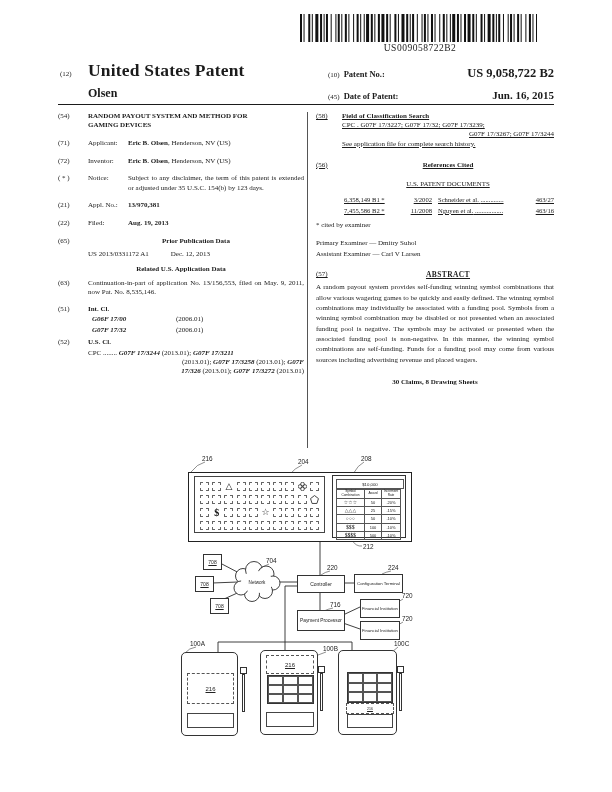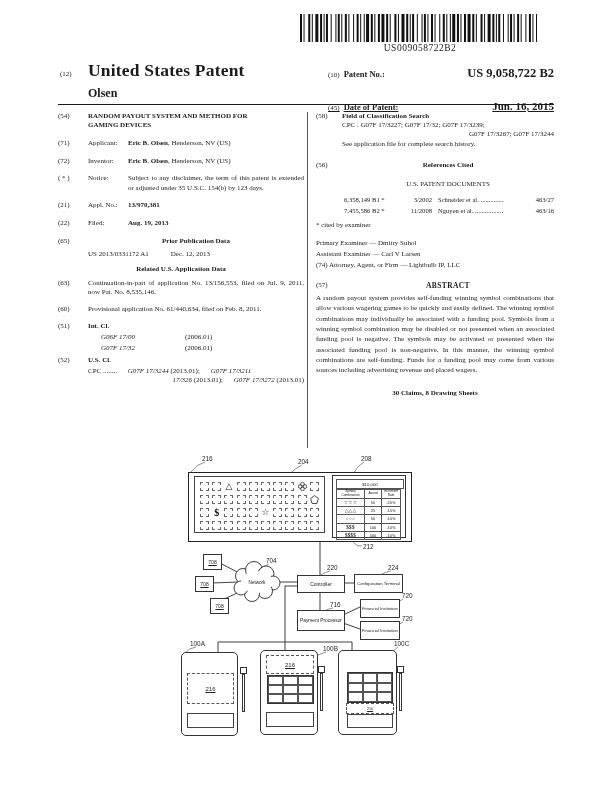--- a/index.html
+++ b/index.html
@@ -11,37 +11,37 @@
   
   #barcode{position:absolute;left:300px;top:14px;width:240px;height:28px;}
   #barcode-text{position:absolute;left:300px;top:43px;width:240px;text-align:center;font-size:9.5px;letter-spacing:.5px;}
   
   .hdr-code{font-size:7px;}
   #h-code12{position:absolute;left:60px;top:70px;}
   #h-title{position:absolute;left:88px;top:60px;font-size:17.5px;font-weight:bold;letter-spacing:.2px;}
   #h-name{position:absolute;left:88px;top:86px;font-size:12px;font-weight:bold;}
   .h-right{position:absolute;left:328px;width:226px;display:flex;align-items:baseline;font-weight:bold;}
   #h-row1{top:66px;}
-  #h-row2{top:100px;text-decoration:underline;}
+  #h-row2{top:89px;}
   .h-right .hdr-code{font-weight:normal;margin-right:4px;}
   .h-lbl{font-size:8.5px;}
   .h-val1{margin-left:auto;font-size:12.5px;}
   .h-val2{margin-left:auto;font-size:11px;}
   #rule{position:absolute;left:58px;top:104px;width:496px;height:1.4px;background:#1b1b1b;}
   #vdivider{position:absolute;left:307px;top:112px;width:0.8px;height:336px;background:#555;}
   
   #leftcol{position:absolute;left:58px;top:112px;width:246px;font-size:7px;line-height:9.2px;}
   #rightcol{position:absolute;left:316px;top:112px;width:238px;font-size:7px;line-height:9.2px;}
   .entry{display:flex;margin-bottom:8.5px;}
   .entry .code{width:30px;flex:none;}
   .rentry .code{width:26px;flex:none;}
-  .rentry{display:flex;margin-bottom:8px;}
+  .rentry{display:flex;margin-bottom:8px;text-decoration:underline;}
   .body{flex:1;min-width:0;}
   .b{font-weight:bold;}
-  .bi{font-weight:normal;font-style:italic;margin-left:9px;}
+  .bi{font-weight:bold;font-style:italic;}
   .i{}
   .jus{text-align:justify;}
   .ctr{text-align:center;}
   .lbl40{display:inline-block;width:40px;}
   .noticebody{display:flex;}
   .noticebody .nlbl{width:40px;flex:none;}
   .noticebody .ntxt{flex:1;text-align:justify;}
   .pubrow{display:flex;margin-top:4px;}
   .pubrow .pdate{margin-left:22px;}
   .intcl-row{padding-left:4px;margin-top:1.5px;}
@@ -230,44 +230,41 @@
       <div class="ctr b">Prior Publication Data</div>
       <div class="pubrow">
         <span>US 2013/0331172 A1</span>
         <span class="pdate">Dec. 12, 2013</span>
       </div>
     </div>
   </div>
   <div class="ctr b" style="margin-bottom:5px;">Related U.S. Application Data</div>
   <div class="entry" style="margin-bottom:7px;">
     <span class="code">(63)</span>
-    <div class="body jus">Continuation-in-part of application No. 13/156,553, filed on Jul. 9, 2011, now Pat. No. 8,535,146.</div>
-  </div>
-  <div class="entry">
-    <span class="code">(60)</span>
-    <div class="body jus">Provisional application No. 61/440,634, filed on Feb. 8, 2011.</div>
+    <div class="body jus">Continuation-in-part of application No. 13/156,553, filed on May. 9, 2011, now Pat. No. 8,535,146.</div>
   </div>
   <div class="entry" style="margin-bottom:3px;">
     <span class="code">(51)</span>
     <div class="body">
       <div class="b">Int. Cl.</div>
       <div class="intcl-row">
         <span class="cls bi">G06F 17/00</span><span>(2006.01)</span>
       </div>
       <div class="intcl-row">
         <span class="cls bi">G07F 17/32</span><span>(2006.01)</span>
       </div>
     </div>
   </div>
   <div class="entry">
     <span class="code">(52)</span>
     <div class="body">
       <div class="b">U.S. Cl.</div>
       <div class="uscl-lines">
         <div class="l1"><span>CPC ........ </span><span class="bi">G07F 17/3244</span><span> (2013.01); </span><span class="bi">G07F 17/3211</span></div>
+        <div class="lr"><span>(2013.01); </span><span class="bi">G07F 17/3258</span><span> (2013.01); </span><span class="bi">G07F</span></div>
         <div class="lr"><span class="bi">17/326</span><span> (2013.01); </span><span class="bi">G07F 17/3272</span><span> (2013.01)</span></div>
       </div>
     </div>
   </div>
 </div>
 
 <div id="rightcol">
   <div class="rentry" style="margin-bottom:12px;">
     <span class="code">(58)</span>
     <div class="body">
@@ -297,23 +294,20 @@
         </div>
       </div>
     </div>
   </div>
   <div style="margin-bottom:10px;font-size:6.9px;">* cited by examiner</div>
   <div class="exline">
     <span class="i">Primary Examiner</span><span> — Dmitry Suhol</span>
   </div>
   <div class="exline">
     <span class="i">Assistant Examiner</span><span> — Carl V Larsen</span>
-  </div>
-  <div class="exline">
-    <span>(74)</span> <span class="i">Attorney, Agent, or Firm</span><span> — Lightbulb IP, LLC</span>
   </div>
   <div class="rentry" style="margin-top:11px;margin-bottom:0;">
     <span class="code">(57)</span>
     <div class="body">
       <div class="ctr b" style="font-size:7.5px;letter-spacing:.4px;">ABSTRACT</div>
     </div>
   </div>
   <div id="abs-par">A random payout system provides self-funding winning symbol combinations that allow various wagering games to be quickly and easily defined. The winning symbol combinations may individually be associated with a funding pool. Symbols from a winning symbol combination may be disabled or not presented when an associated funding pool is negative. The symbols may be activated or presented when the associated funding pool is non-negative. In this manner, the winning symbol combinations are self-funding. Funds for a funding pool may come from various sources including advertising revenue and placed wagers.</div>
   <div id="claims-note">30 Claims, 8 Drawing Sheets</div>
 </div>

